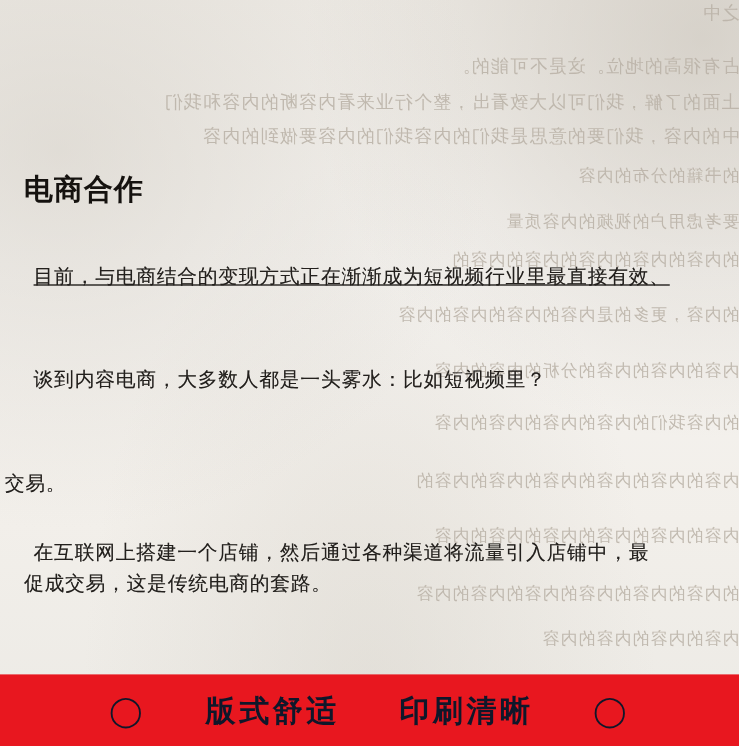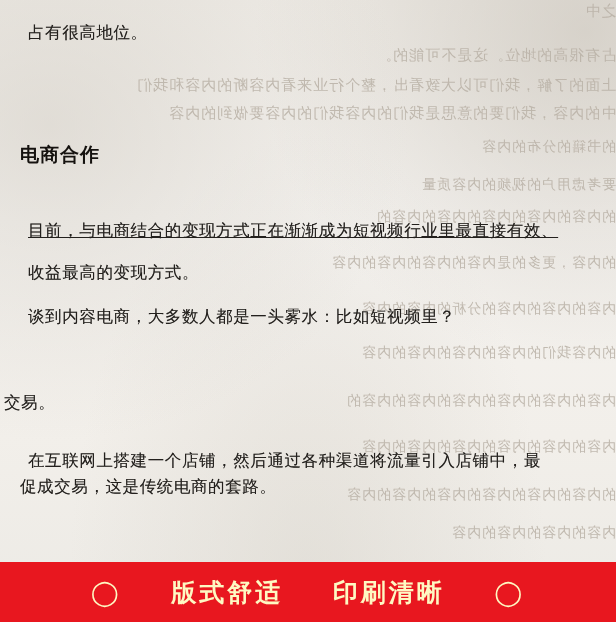--- a/index.html
+++ b/index.html
@@ -74,21 +74,21 @@
     white-space: nowrap;
     text-shadow: 0 0 0.4px rgba(0,0,0,0.35);
   }
   .heading {
     position: absolute;
     left: 20px;
     top: 142px;
     color: #15120f;
     font-family: "DejaVu Sans", sans-serif;
     font-weight: bold;
-    font-size: 19px;
+    font-size: 24px;
     letter-spacing: 1px;
     white-space: nowrap;
   }
   .l-top   { left: 28px;  top: 22px; }
   .p1-a    { left: 28px;  top: 220px; text-decoration: underline; }
   .p1-b    { left: 28px;  top: 262px; }
   .p2      { left: 28px;  top: 306px; }
   .p3-a    { left: 28px;  top: 352px; }
   .p3-b    { left: 4px;  top: 392px; }
   .p4-a    { left: 28px;  top: 438px; margin-top: 12px; }
@@ -100,21 +100,21 @@
     left: 0;
     right: 0;
     bottom: 0;
     height: 60px;
     background: #e8171f;
     display: flex;
     align-items: center;
     justify-content: center;
   }
   .banner-text {
-    color: #fef9c3;
+    color: #0f172a;
     font-family: "DejaVu Sans", sans-serif;
     font-weight: bold;
     font-size: 25px;
     letter-spacing: 3px;
     white-space: nowrap;
   }
   .banner-sep {
     display: inline-block;
     width: 26px;
   }
@@ -136,26 +136,24 @@
   <div class="bleed b8">的内容，更多的是内容的内容的内容的内容</div>
   <div class="bleed b9">内容的内容的内容的分析的内容的内容</div>
   <div class="bleed b10">的内容我们的内容的内容的内容的内容</div>
   <div class="bleed b11">内容的内容的内容的内容的内容的内容的</div>
   <div class="bleed b12">内容的内容的内容的内容的内容的内容</div>
   <div class="bleed b13">的内容的内容的内容的内容的内容的内容</div>
   <div class="bleed b14">内容的内容的内容的内容</div>
 
   <div class="content">
 
-    <div class="line l-top">占有很高地位。</div>
 
     <div class="heading">电商合作</div>
 
     <div class="line p1-a">目前，与电商结合的变现方式正在渐渐成为短视频行业里最直接有效、</div>
-    <div class="line p1-b">收益最高的变现方式。</div>
 
     <div class="line p2">谈到内容电商，大多数人都是一头雾水：比如短视频里？</div>
 
     <div class="line p3-b">交易。</div>
 
     <div class="line p4-a">在互联网上搭建一个店铺，然后通过各种渠道将流量引入店铺中，最</div>
     <div class="line p4-b">促成交易，这是传统电商的套路。</div>
 
 
   </div>

